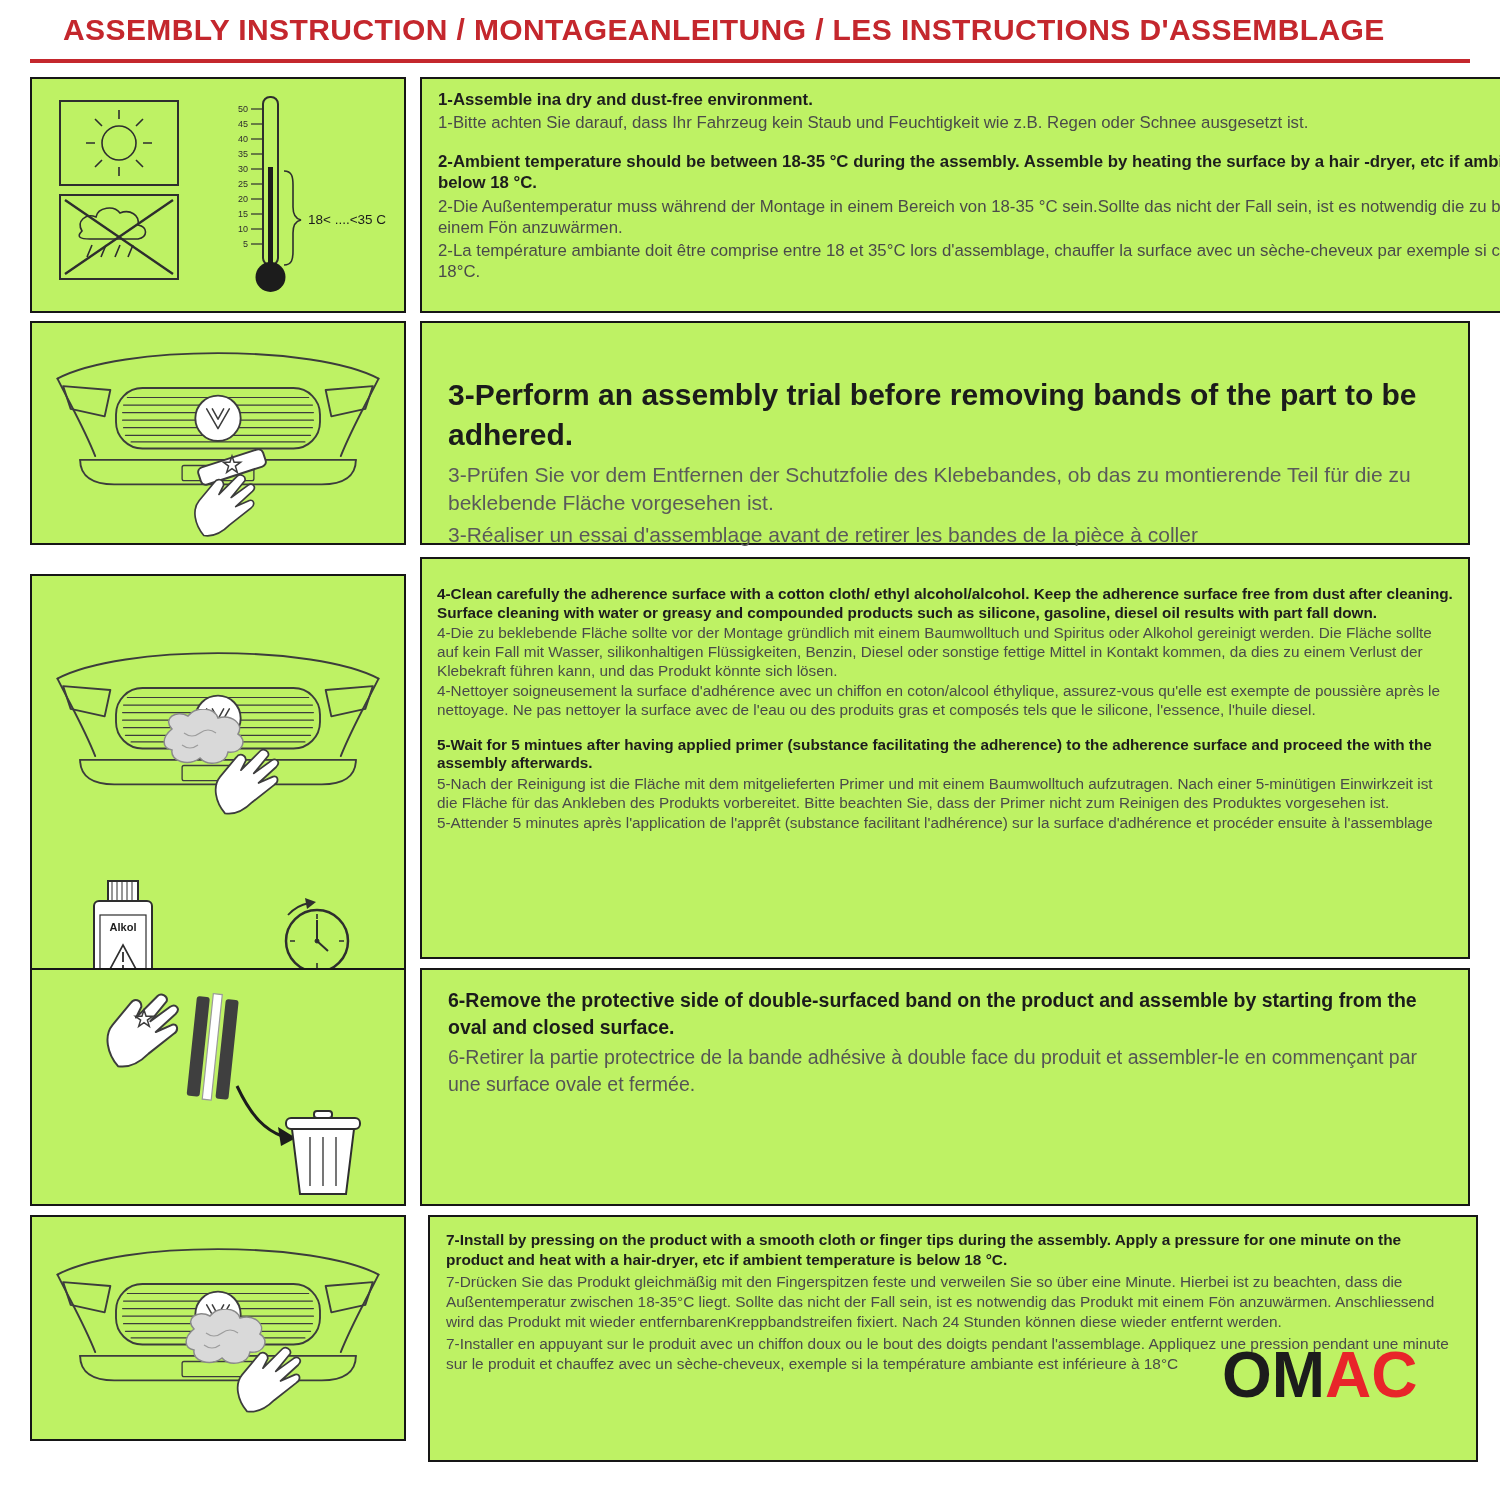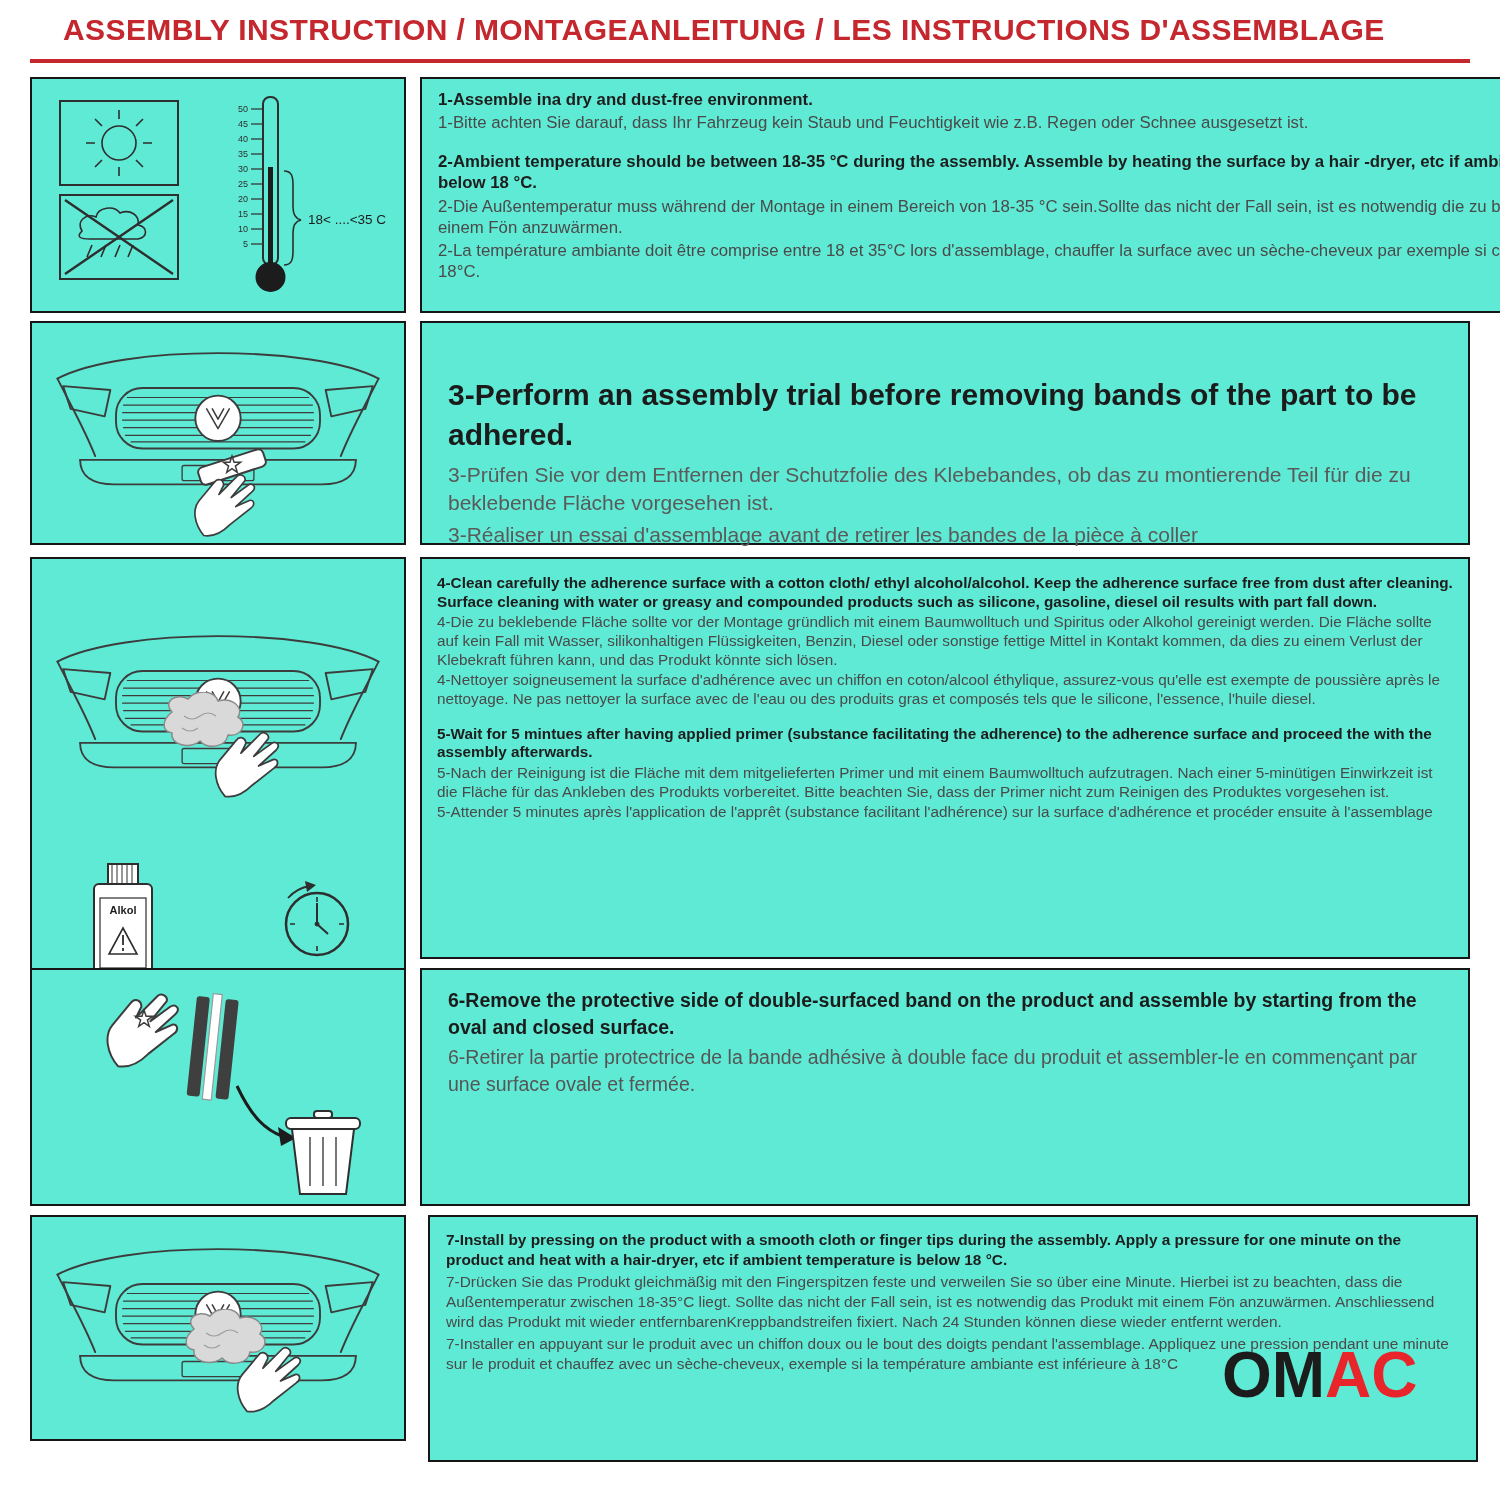--- a/index.html
+++ b/index.html
@@ -1,31 +1,31 @@
 <!DOCTYPE html>
 <html><head>
 <meta charset="utf-8">
 <style>
   html,body{margin:0;padding:0;background:#ffffff;}
   body{font-family:"Liberation Sans",sans-serif;}
   .page{position:relative;width:1500px;height:1500px;background:#fff;overflow:hidden;}
   .title{position:absolute;left:63px;top:13px;font-size:30px;font-weight:bold;color:#c4272d;letter-spacing:.4px;white-space:nowrap;}
   .rule{position:absolute;left:30px;top:59px;width:1440px;height:4px;background:#c4272d;}
-  .box{position:absolute;border:2px solid #161616;background:#5eead4;box-sizing:border-box;}
+  .box{position:absolute;border:2px solid #161616;background:#bef264;box-sizing:border-box;}
   .ill{display:block;width:100%;height:100%;}
   svg text{font-family:"Liberation Sans",sans-serif;}
   .textbox p{margin:0 0 2px;color:#4a4a4a;}
   .textbox .b{font-weight:bold;color:#1d1d1d;}
   .gap{margin-top:18px !important;}
   .t1{padding:10px 16px;}
   .t1 p{font-size:16.8px;line-height:1.26;}
   .t2{padding:52px 22px 0 26px;}
   .t2 p{font-size:21px;line-height:1.33;color:#5a5a5a;margin-bottom:4px;}
   .t2 .b{font-size:30px;color:#1b1b1b;margin-bottom:6px;}
-  .t3{padding:15px 15px;}
+  .t3{padding:26px 15px;}
   .t3 p{font-size:15.3px;line-height:1.22;}
   .t3 .gap{margin-top:16px !important;}
   .t4{padding:17px 22px 0 26px;}
   .t4 p{font-size:19.5px;line-height:1.37;color:#555;margin-bottom:4px;}
   .t4 .b{color:#1b1b1b;}
   .t5{padding:13px 16px;margin-left:8px;}
   .t5 p{font-size:15.4px;line-height:1.3;}
   .logo{position:absolute;left:1222px;top:1343px;font-size:64px;font-weight:bold;letter-spacing:0;z-index:5;line-height:1;}
   .logo .lk{color:#1c1c1c;}
   .logo .lr{color:#e8252a;}
@@ -139,21 +139,21 @@
         <use href="#hand" x="146" y="138" width="82" height="76"></use>
       </g>
     </svg>
   </div>
   <div class="box textbox t2" style="left:420px;top:321px;width:1050px;height:224px;">
     <p class="b">3-Perform an assembly trial before removing bands of the part to be adhered.</p>
     <p>3-Prüfen Sie vor dem Entfernen der Schutzfolie des Klebebandes, ob das zu montierende Teil für die zu beklebende Fläche vorgesehen ist.</p>
     <p>3-Réaliser un essai d'assemblage avant de retirer les bandes de la pièce à coller</p>
   </div>
 
-  <div class="box" style="left:30px;top:557px;width:376px;height:488px;">
+  <div class="box" style="left:30px;top:574px;width:376px;height:488px;">
     <svg class="ill" viewBox="0 0 372 398">
       <use href="#car-front" x="16" y="14" width="340" height="180"></use>
       <use href="#cloth" x="126" y="90" width="90" height="60"></use>
       <use href="#hand" x="166" y="116" width="86" height="80"></use>
       <g>
         <rect x="76" y="262" width="30" height="20" fill="#ffffff" stroke="#2e2e2e" stroke-width="2"></rect>
         <path d="M80,262 V282 M85,262 V282 M90,262 V282 M95,262 V282 M100,262 V282" stroke="#2e2e2e" stroke-width="1"></path>
         <rect x="62" y="282" width="58" height="94" rx="5" fill="#ffffff" stroke="#2e2e2e" stroke-width="2"></rect>
         <rect x="68" y="296" width="46" height="70" fill="#ffffff" stroke="#2e2e2e" stroke-width="1.2"></rect>
         <text x="91" y="312" font-size="11" font-weight="bold" text-anchor="middle" fill="#1c1c1c">Alkol</text>

